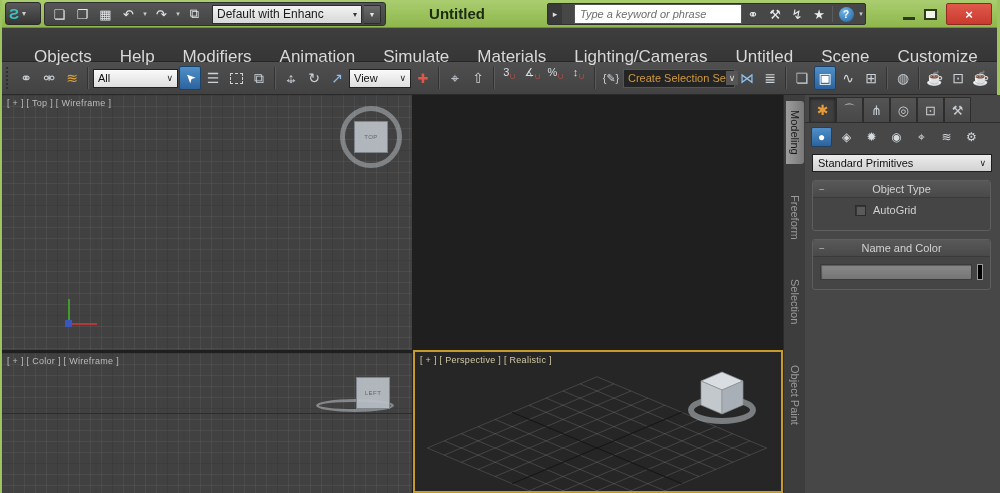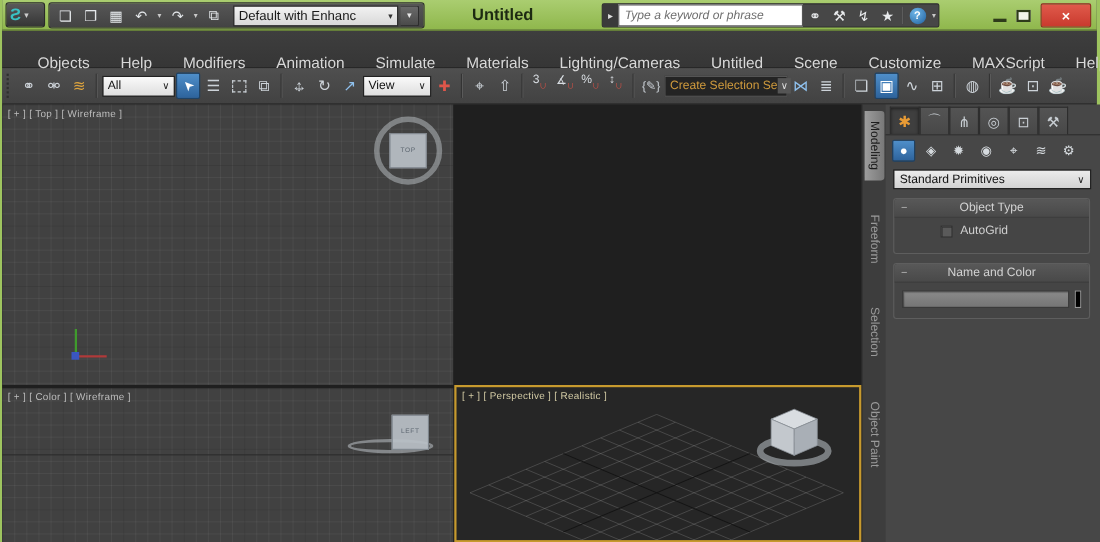--- a/index.html
+++ b/index.html
@@ -14,53 +14,53 @@
   .tiny-caret { color:#cccccc; font-size:8px; margin-left:3px; }
   .qat { position:absolute; left:42px; top:2px; height:24px; display:flex; align-items:center; background:linear-gradient(#565656,#434343); border:1px solid #303030; border-radius:3px; padding:0 4px; gap:2px; }
   .qbtn { width:21px; height:20px; display:flex; align-items:center; justify-content:center; color:#e4e7ea; font-size:13px; border-radius:2px; }
   .qcaret { width:8px; color:#c9c9c9; font-size:7px; display:flex; align-items:center; justify-content:center; }
   .ws-combo { display:flex; align-items:center; height:19px; background:linear-gradient(#f2f2f2,#d8d8d8); border:1px solid #2c2c2c; padding:0 4px; margin-left:5px; width:150px; color:#1a1a1a; font-size:12px; white-space:nowrap; overflow:hidden; }
   .ws-combo .caret { margin-left:auto; font-size:8px; color:#333; }
   .ws-btn { width:17px; height:19px; background:linear-gradient(#6a6a6a,#4a4a4a); border:1px solid #2c2c2c; border-left:none; color:#e8e8e8; font-size:7px; display:flex; align-items:center; justify-content:center; border-radius:0 2px 2px 0; }
   .title-text { position:absolute; left:455px; top:5px; transform:translateX(-50%); font-size:15px; font-weight:bold; color:#1d2a12; }
   .infocenter { position:absolute; left:545px; top:3px; height:22px; display:flex; align-items:center; background:#474747; border:1px solid #303030; border-radius:2px; }
   .ic-prev { width:14px; height:20px; display:flex; align-items:center; justify-content:center; color:#dddddd; font-size:9px; background:#3a3a3a; }
-  .ic-search { width:168px; height:20px; border:1px solid #555; background:#ffffff; font-size:11px; font-style:italic; color:#444; padding:0 5px; font-family:"Liberation Sans", sans-serif; }
+  .ic-search { width:168px; height:20px; border:1px solid #555; background:#ffffff; font-size:11px; font-style:italic; color:#444; padding:0 5px; font-family:"Liberation Sans", sans-serif;margin-left:12px; }
   .ic-search::placeholder { color:#6e6e6e; font-style:italic; }
   .ic-btn { width:22px; height:20px; display:flex; align-items:center; justify-content:center; color:#e8eaec; font-size:13px; }
   .ic-sep { width:1px; height:16px; background:#2e2e2e; border-right:1px solid #5c5c5c; margin:0 2px; }
   .help-circle { width:15px; height:15px; border-radius:50%; background:radial-gradient(circle at 35% 30%, #6fb6e8, #1f5f9e); color:#ffffff; font-size:10px; font-weight:bold; display:flex; align-items:center; justify-content:center; }
   .win-controls { position:absolute; right:5px; top:3px; display:flex; align-items:center; gap:9px; height:22px; }
   .wc-min { width:12px; height:3px; background:#2e3b1a; margin-top:8px; }
   .wc-max { width:13px; height:11px; border:2px solid #2e3b1a; background:#f2f5ea; }
   .wc-close { width:46px; height:22px; background:linear-gradient(#e05a4b,#c93a2e); border:1px solid #8e2a22; border-radius:2px; color:#ffffff; font-size:13px; font-weight:bold; display:flex; align-items:center; justify-content:center; }
 
   
   .menubar { height:34px; background:linear-gradient(#3e3e3e,#363636); border-bottom:1px solid #262626; display:flex; align-items:center; padding-left:18px; }
-  .menu-item { color:#d8d8d8; font-size:14px; padding:8px 14px; cursor:default;margin-top:24px; }
+  .menu-item { color:#d8d8d8; font-size:17px; padding:8px 14px; cursor:default;margin-top:24px; }
 
   
   .toolbar { height:33px; background:linear-gradient(#4f4f4f,#424242); border-bottom:1px solid #2a2a2a; display:flex; align-items:center; padding:0 4px; gap:1px; }
   .grip { width:5px; height:22px; border-left:2px dotted #2e2e2e; margin-right:3px; }
   .tbtn { min-width:22px; height:24px; display:flex; align-items:center; justify-content:center; color:#ccd2d8; font-size:14px; border-radius:2px; position:relative; }
   .tbtn.active { background:linear-gradient(#4f8fca,#2d639c); border:1px solid #1d4266; color:#ffffff; }
   .tsep { width:2px; height:22px; background:#333; border-right:1px solid #5a5a5a; margin:0 3px; }
   .warp { color:#dca33e; }
   .cursor-rot { display:inline-block; transform:rotate(-135deg); font-size:12px; }
   .dash-rect { width:13px; height:11px; border:1px dashed #ccd2d8; }
   .stack { position:relative; width:16px; height:16px; }
   .stack span { position:absolute; left:0; top:0; width:100%; height:100%; display:flex; align-items:center; justify-content:center; }
   .scale-ic { color:#8fc1ee; }
   .manip { color:#e0564a; font-size:13px; }
   .snap { display:flex; align-items:flex-start; }
   .snap .base { font-size:11px; color:#d8dde2; }
   .snap .magnet { font-size:10px; color:#d05045; font-weight:bold; margin-top:6px; transform:rotate(180deg); }
   .combo { display:flex; align-items:center; height:19px; background:linear-gradient(#fafafa,#dedede); border:1px solid #222; color:#111; font-size:11px; padding:0 4px; white-space:nowrap; }
   .combo .caret { margin-left:auto; padding-left:4px; font-size:9px; color:#222; }
-  .combo.w-all { width:66px; }
+  .combo.w-all { width:85px; }
   .combo.w-view { width:62px; }
   .combo.dark { width:112px; background:#242424; color:#cf9a3d; border:1px solid #555; }
   .combo.dark .caret { background:#555; color:#ddd; margin-right:-3px; padding:2px 3px; }
 
   
   .main { position:relative; height:398px; display:flex; }
   .viewports { position:relative; width:781px; height:398px; background:#1f1f1f; flex:none; }
   .vp { position:absolute; overflow:hidden;text-align:right; }
   .vp-ortho { background-color:#414141;
     background-image:

